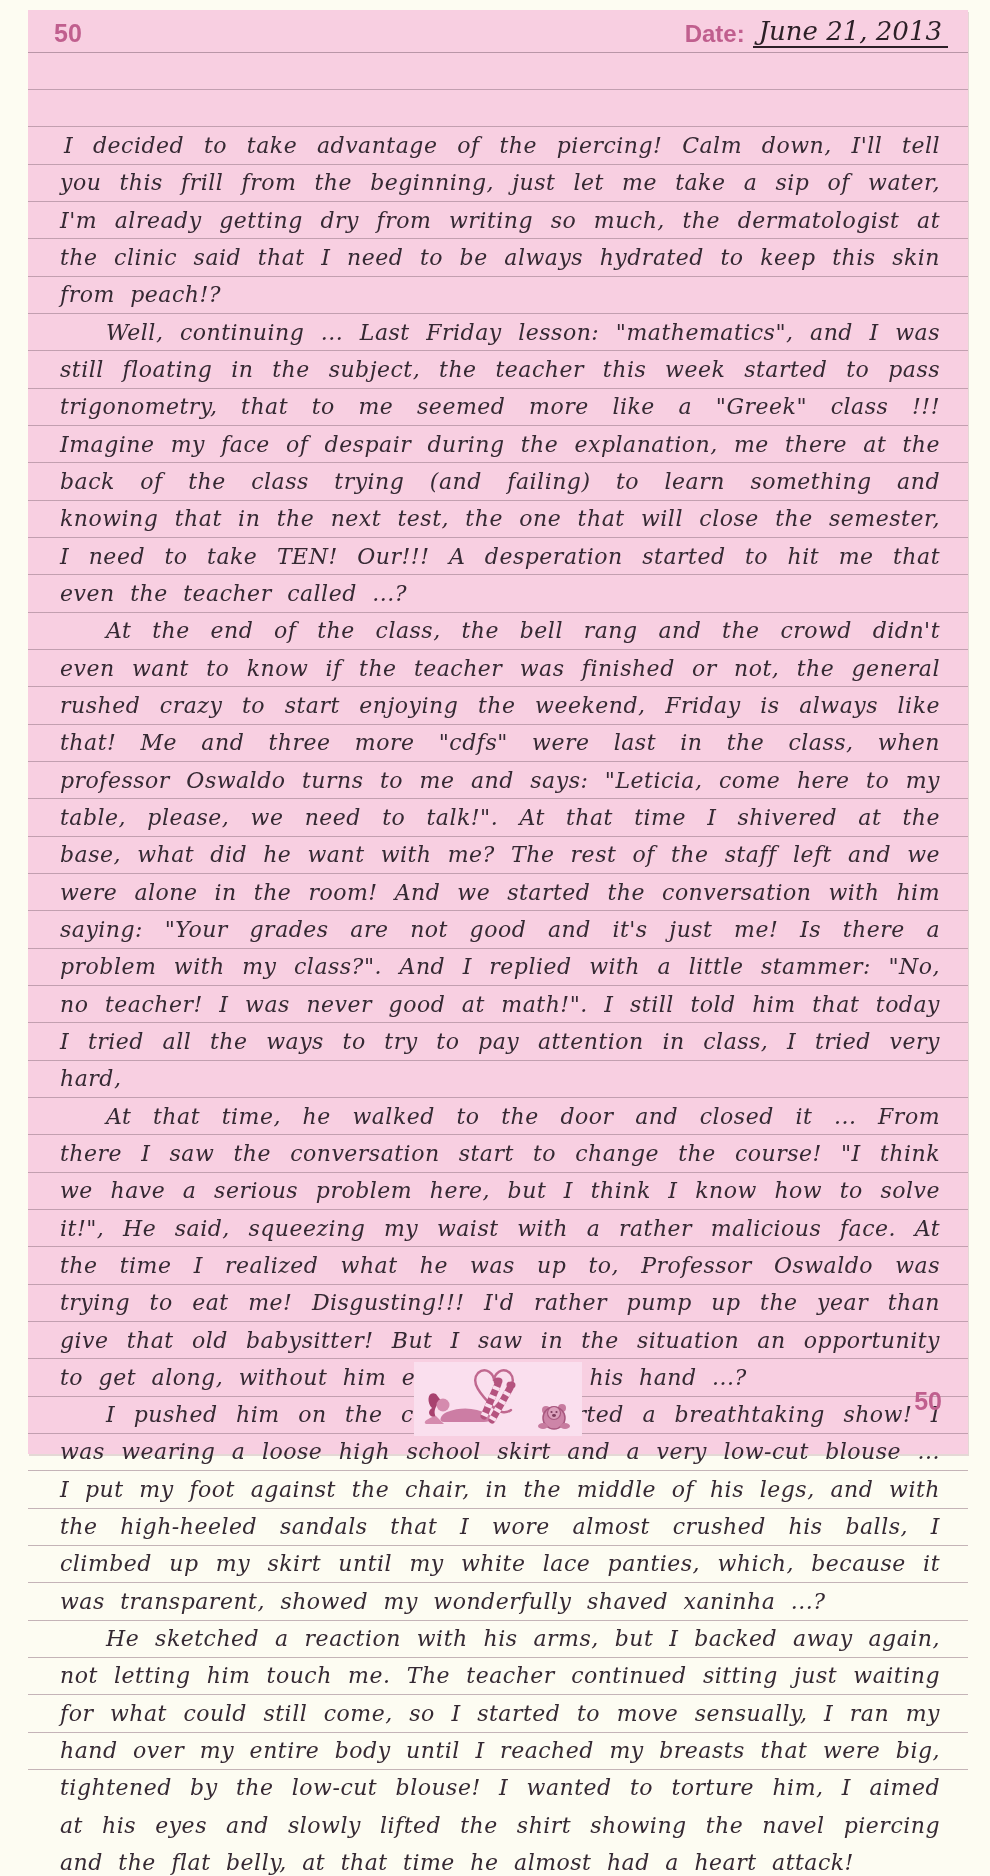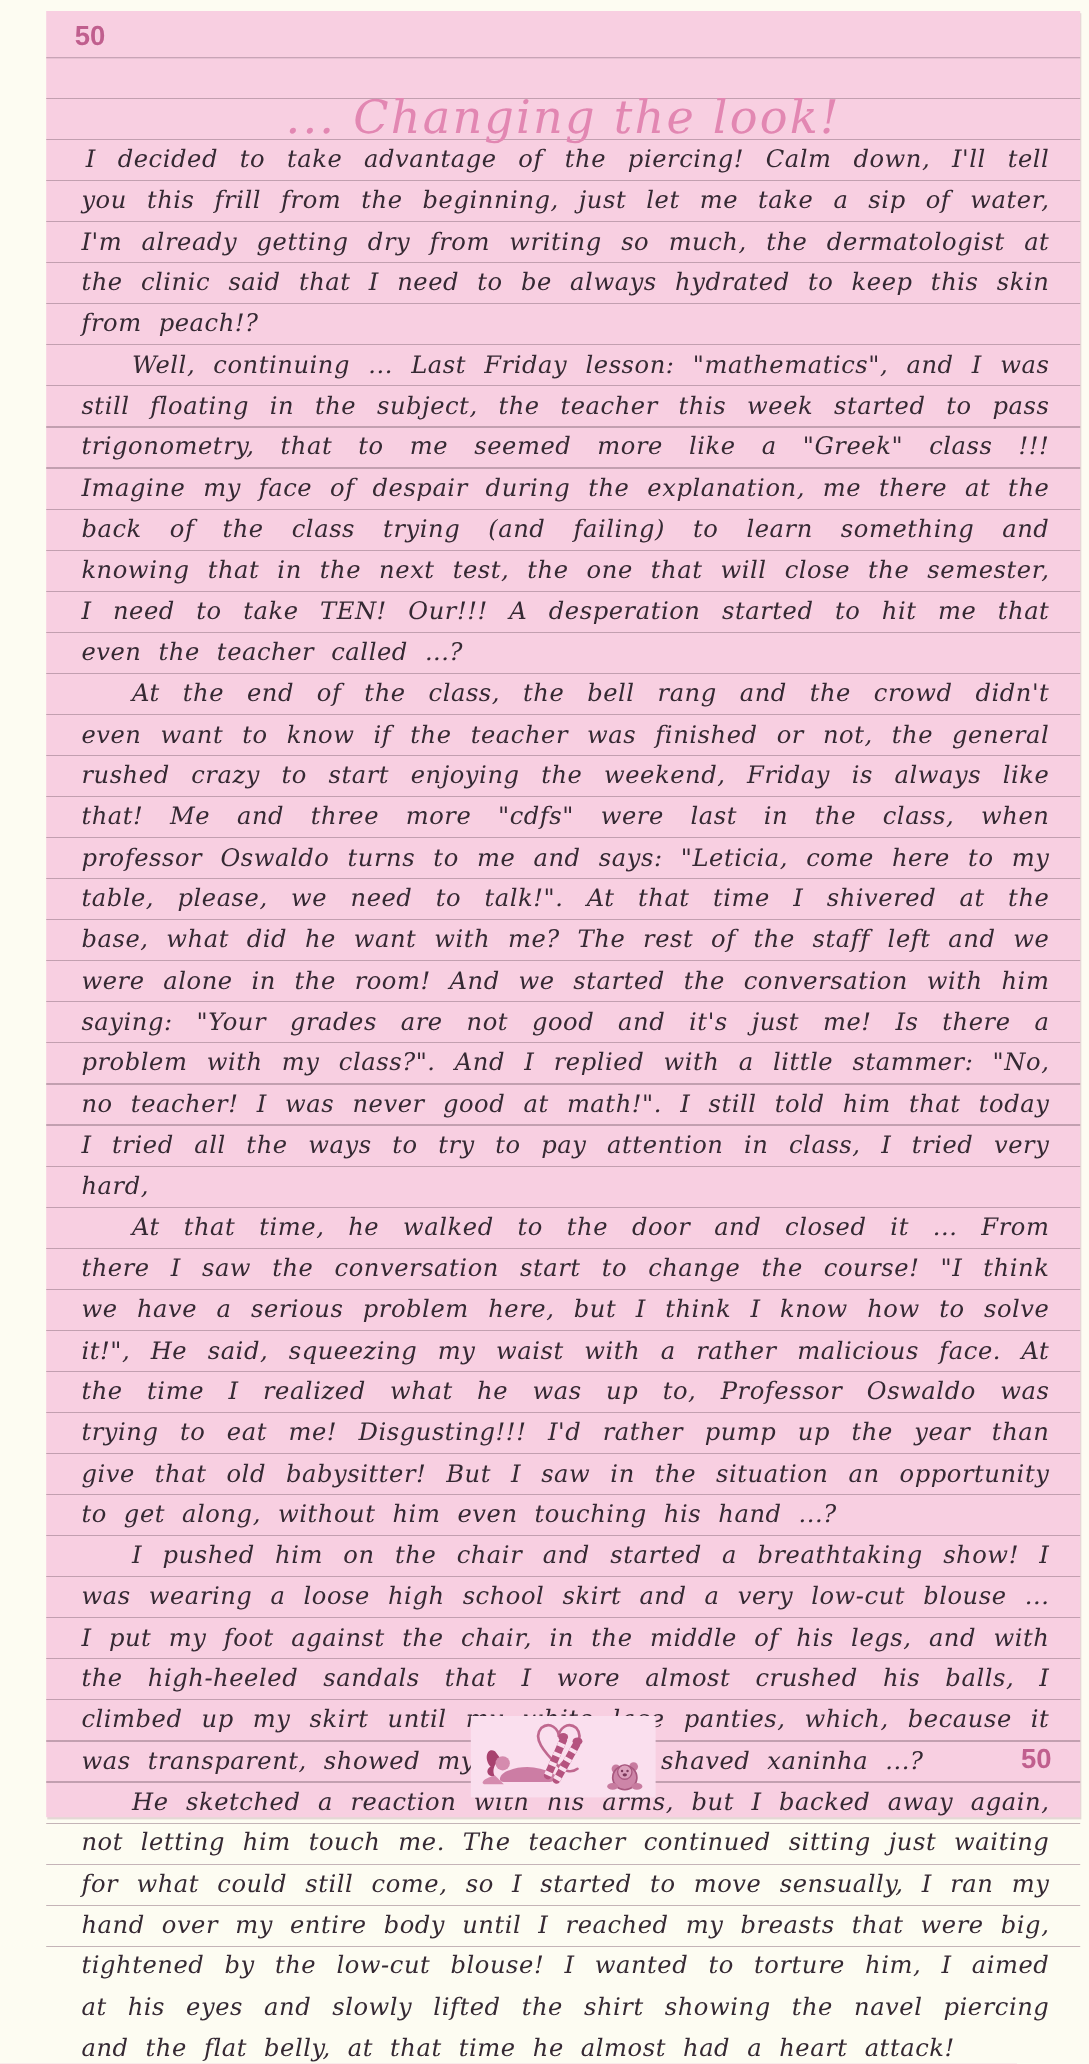--- a/index.html
+++ b/index.html
@@ -6,24 +6,23 @@
   html, body { width: 990px; height: 1876px; }
   body {
     background: #fdfcf2;
     font-family: "DejaVu Serif", serif;
     position: relative;
     overflow: hidden;
   }
   .page {
     position: absolute;
     left: 28px; top: 10px;
-    width: 940px; height: 1642px;
+    width: 940px; height: 1444px;
     background: #f8cfe1;
     box-shadow: 1px 2px 0 rgba(180,150,160,0.35);
-    margin-left: 14px;
   }
   
   .ruling {
     position: absolute;
     left: 0; right: 0;
     top: 79px; height: 1691px;
     background: repeating-linear-gradient(
       to bottom,
       rgba(150,120,135,0.55) 0px, rgba(150,120,135,0.55) 1px,
       transparent 1px, transparent 37.33px
@@ -114,23 +113,26 @@
 </style>
 </head>
 <body>
 
 <div class="page">
 
   <div class="ruling"></div>
 
   <div class="header">
     <span class="page-num">50</span>
+    <span class="date-wrap">
+      <span class="date-label">Date:</span>
+      <span class="date-value">June 21, 2013</span>
+    </span>
   </div>
 
-  <div class="title">... Changing the look!</div>
 
   <div class="body-text">
     <p class="no-indent">I decided to take advantage of the piercing! Calm down, I'll tell you this frill from the beginning, just let me take a sip of water, I'm already getting dry from writing so much, the dermatologist at the clinic said that I need to be always hydrated to keep this skin from peach!?</p>
     <p>Well, continuing ... Last Friday lesson: "mathematics", and I was still floating in the subject, the teacher this week started to pass trigonometry, that to me seemed more like a "Greek" class !!! Imagine my face of despair during the explanation, me there at the back of the class trying (and failing) to learn something and knowing that in the next test, the one that will close the semester, I need to take TEN! Our!!! A desperation started to hit me that even the teacher called ...?</p>
     <p>At the end of the class, the bell rang and the crowd didn't even want to know if the teacher was finished or not, the general rushed crazy to start enjoying the weekend, Friday is always like that! Me and three more "cdfs" were last in the class, when professor Oswaldo turns to me and says: "Leticia, come here to my table, please, we need to talk!". At that time I shivered at the base, what did he want with me? The rest of the staff left and we were alone in the room! And we started the conversation with him saying: "Your grades are not good and it's just me! Is there a problem with my class?". And I replied with a little stammer: "No, no teacher! I was never good at math!". I still told him that today I tried all the ways to try to pay attention in class, I tried very hard,</p>
     <p>At that time, he walked to the door and closed it ... From there I saw the conversation start to change the course! "I think we have a serious problem here, but I think I know how to solve it!", He said, squeezing my waist with a rather malicious face. At the time I realized what he was up to, Professor Oswaldo was trying to eat me! Disgusting!!! I'd rather pump up the year than give that old babysitter! But I saw in the situation an opportunity to get along, without him even touching his hand ...?</p>
     <p>I pushed him on the chair and started a breathtaking show! I was wearing a loose high school skirt and a very low-cut blouse ... I put my foot against the chair, in the middle of his legs, and with the high-heeled sandals that I wore almost crushed his balls, I climbed up my skirt until my white lace panties, which, because it was transparent, showed my wonderfully shaved xaninha ...?</p>
     <p>He sketched a reaction with his arms, but I backed away again, not letting him touch me. The teacher continued sitting just waiting for what could still come, so I started to move sensually, I ran my hand over my entire body until I reached my breasts that were big, tightened by the low-cut blouse! I wanted to torture him, I aimed at his eyes and slowly lifted the shirt showing the navel piercing and the flat belly, at that time he almost had a heart attack!</p>
   </div>
 

